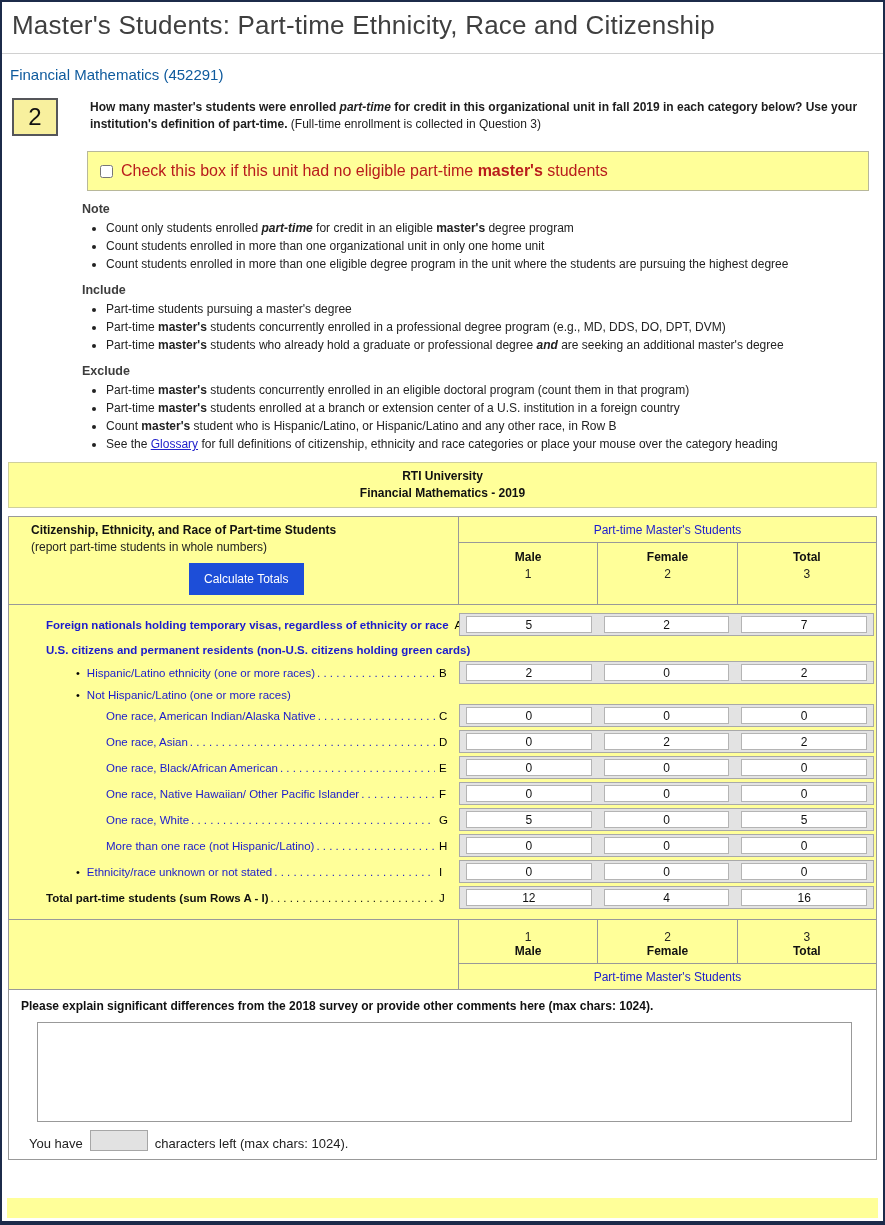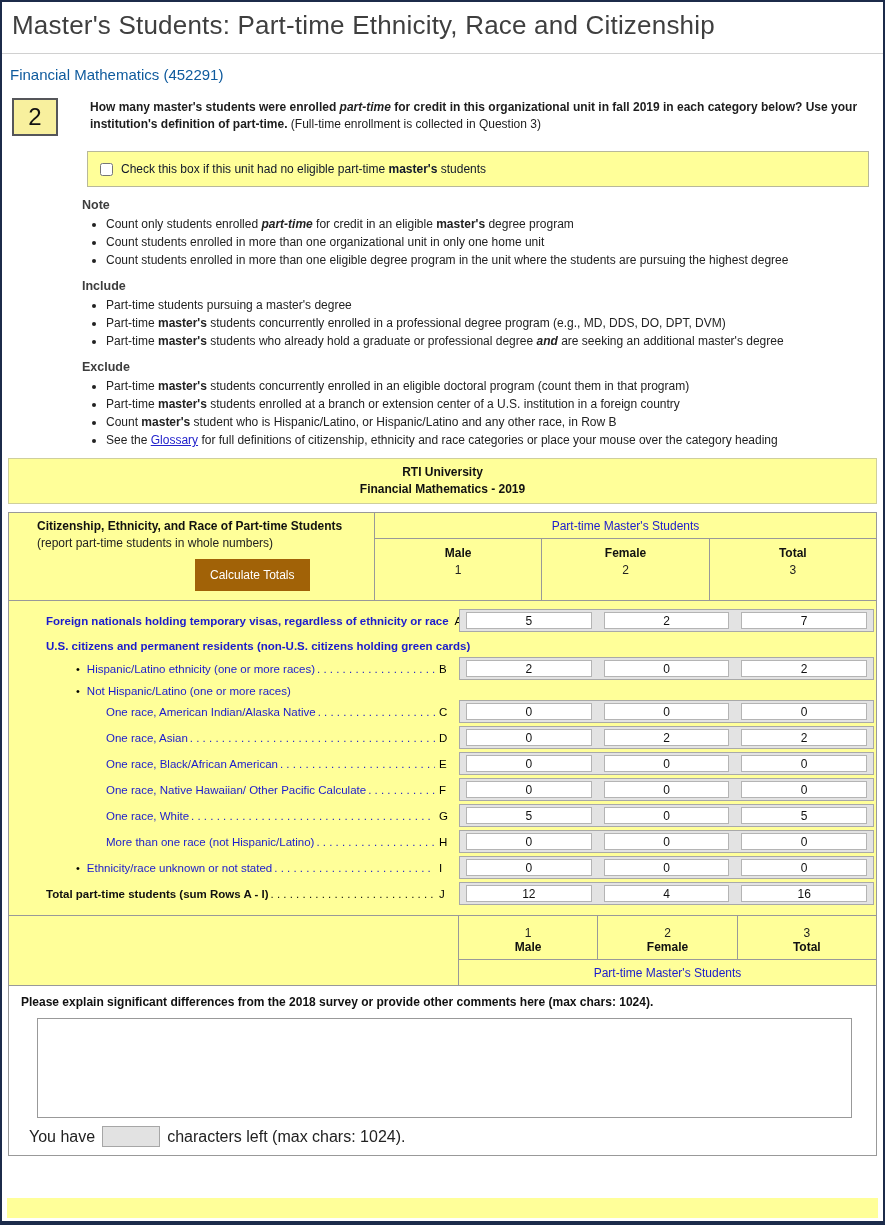--- a/index.html
+++ b/index.html
@@ -43,46 +43,46 @@
   .q-text .sn-light { font-weight: normal; }
   
   .cb-band {
     margin: 15px 14px 0 85px;
     background: #ffff99; border: 1px solid #b8b89a;
     padding: 10px 12px; display: flex; align-items: center;
   }
   .cb-band input[type=checkbox] {
     width: 13px; height: 13px; margin: 0 8px 0 0;
   }
-  .cb-label { font-size: 12px; color: #0f172a; }
+  .cb-label { font-size: 16px; color: #b91c1c; }
   .cb-label span { font-weight: normal; }
   .cb-label .sb { font-weight: bold; }
   
   .sections { margin: 2px 14px 4px 80px; }
   .section h3 { margin: 11px 0 5px 0; font-size: 12.5px; color: #3d3d3d; }
   .section ul { margin: 0 0 0 24px; padding: 0; }
   .section li { font-size: 12px; color: #222; margin: 3px 0; line-height: 15px; }
   .section li span { font-weight: normal; }
   .section li .sb { font-weight: bold; }
   .section li .sbi { font-weight: bold; font-style: italic; }
   
   .unit-banner {
     margin: 10px 6px 0 6px; background: #ffff99; border: 1px solid #cfcf9c;
     text-align: center; padding: 5px 0;
     font-size: 12px; font-weight: bold; color: #111; line-height: 17px;
   }
   
   .tbl-wrap { margin: 8px 6px 0 6px; border: 1px solid #999; }
   .tbl-header { display: flex; background: #ffff99; border-bottom: 1px solid #999; }
-  .h-left { width: 366px; flex: none; border-right: 1px solid #999; padding: 6px 0 4px 28px; }
+  .h-left { width: 450px; flex: none; border-right: 1px solid #999; padding: 6px 0 4px 22px; }
   .h-title { font-size: 12px; font-weight: bold; color: #111; }
   .h-sub { font-size: 12px; color: #222; margin-top: 3px; }
   .calc-btn {
     margin: 9px 0 5px 158px;
-    background: #a16207; color: #fff; border: none;
+    background: #1d4ed8; color: #fff; border: none;
     font-family: inherit; font-size: 12px;
     padding: 9px 15px; cursor: pointer;
   }
   .h-right { flex: 1; display: flex; flex-direction: column; }
   .group-label {
     text-align: center; color: #1b1bce; font-size: 12px;
     padding: 6px 0 5px; border-bottom: 1px solid #999;
   }
   .cols { display: flex; flex: 1; }
   .col { flex: 1; text-align: center; padding: 7px 0 5px; }
@@ -125,21 +125,21 @@
   .f-right { flex: 1; display: flex; flex-direction: column; }
   .f-right .group-label { border-bottom: none; border-top: 1px solid #999; }
   
   .comments { background: #fff; border-top: 1px solid #999; padding: 9px 12px 4px 12px; }
   .c-prompt { font-size: 12px; font-weight: bold; color: #111; }
   .c-textarea {
     display: block; width: 815px; height: 100px;
     margin: 9px 0 0 16px; border: 1px solid #999;
     resize: none; font-family: inherit; font-size: 12px; padding: 4px;
   }
-  .chars-row { display: flex; align-items: center; margin: 8px 0 4px 8px; font-size: 16px; color: #222; }
+  .chars-row { display: flex; align-items: flex-end; margin: 8px 0 4px 8px; font-size: 13px; color: #222; }
   .chars-box {
     width: 58px; height: 21px; margin: 0 7px;
     background: #e2e2e2; border: 1px solid #a6a6a6;
   }
   
   .bottom-bar {
     position: absolute; left: 5px; right: 5px; bottom: 3px;
     height: 20px; background: #ffff99;
   }
 </style>
@@ -326,21 +326,21 @@
       <span class="cell">
               <input class="val" value="0" style="">
             </span>
       <span class="cell">
               <input class="val" value="0" style="">
             </span>
     </div>
   </div>
         <div class="t-row type-data indent">
     <div class="row-label">
-            <span class="lbl">One race, Native Hawaiian/ Other Pacific Calculate</span>
+            <span class="lbl">One race, Native Hawaiian/ Other Pacific Islander</span>
             <span class="dots"></span>
             <span class="letter">F</span>
           </div>
     <div class="strip">
       <span class="cell">
               <input class="val" value="0" style="">
             </span>
       <span class="cell">
               <input class="val" value="0" style="">
             </span>

